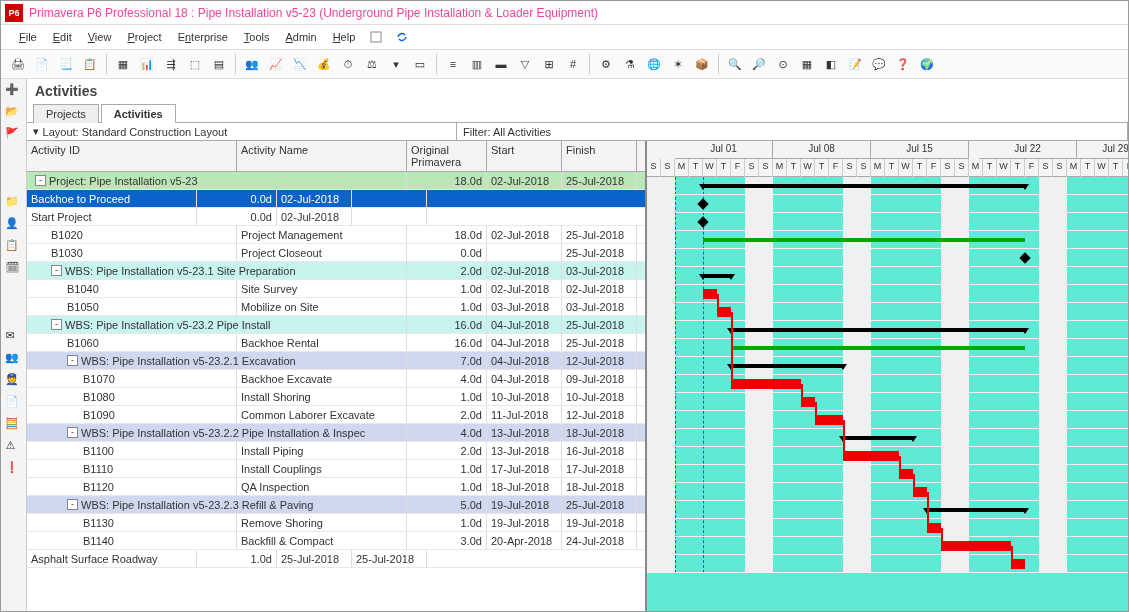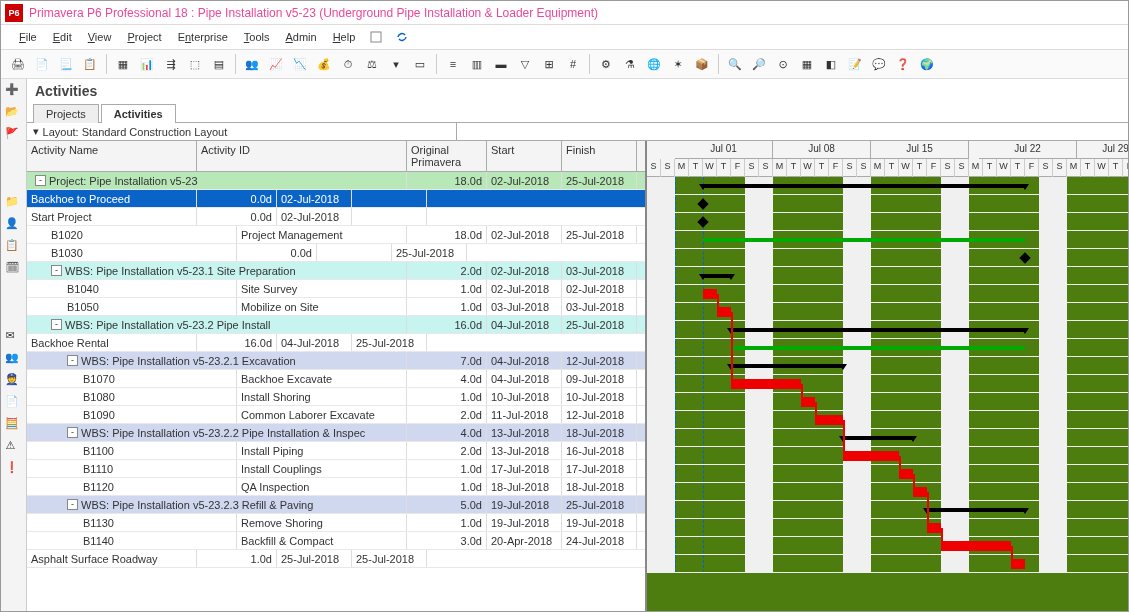--- a/index.html
+++ b/index.html
@@ -35,21 +35,21 @@
 .c1{width:170px}
 .c2{width:80px;justify-content:flex-end}
 .c3{width:75px}
 .c4{width:75px}
 .tr.proj{background:#b8e8b8}
 .tr.sel{background:#0a64c8;color:#fff}
 .tr.sel .td{color:#fff}
 .tr.wbs1{background:#c8f4f0}
 .tr.wbs2{background:#d0d8f0}
 .expbtn{width:11px;height:11px;border:1px solid #888;background:#fff;display:inline-flex;align-items:center;justify-content:center;font-size:9px;line-height:1;margin-right:3px;cursor:default}
-.gantt{flex:1;position:relative;overflow:hidden;background:#4d7c0f}
+.gantt{flex:1;position:relative;overflow:hidden;background:#5eead4}
 .ghead{height:36px;border-bottom:1px solid #aaa;position:relative;background:#f4f4f4}
 .gmonth{position:absolute;top:0;height:18px;border-right:1px solid #aaa;border-bottom:1px solid #aaa;text-align:center;font-size:10px;padding-top:2px}
 .gday{position:absolute;top:18px;height:18px;width:14px;border-right:1px solid #ccc;text-align:center;font-size:9px;padding-top:2px}
 .gbody{position:relative}
 .grow{height:18px;position:relative;border-bottom:1px solid #f0f0f0}
 .weekend{position:absolute;top:0;bottom:0;background:#f0f0f0;width:28px}
 .bluevline{position:absolute;top:0;bottom:0;width:1px;border-left:1px dashed #06c}
 .bar{position:absolute;height:10px;top:4px}
 .bar.red{background:#e00;height:10px}
 .bar.green{background:#0a0;height:4px;top:7px}
@@ -158,27 +158,28 @@
     </div>
 
     <div class="main">
       <div class="section-title">Activities</div>
       <div class="tabs">
         <div class="tab">Projects</div>
         <div class="tab active">Activities</div>
       </div>
       <div class="layoutbar">
         <div class="layoutcell" style="width:430px">▾ <span style="margin-left:4px">Layout: Standard Construction Layout</span></div>
+        <div class="layoutcell" style="flex:1">Filter: All Activities</div>
       </div>
 
       <div class="gridwrap">
         <div class="table">
           <div class="thead">
+            <div class="th c0">Activity ID</div>
             <div class="th c1">Activity Name</div>
-            <div class="th c0">Activity ID</div>
             <div class="th c2">Original Primavera</div>
             <div class="th c3">Start</div>
             <div class="th c4">Finish</div>
           </div>
           <div class="tbody" id="tbody">
               <div class="tr proj">
                 <div class="td" style="width:380px;padding-left:8px"><span class="expbtn">-</span>Project: Pipe Installation v5-23</div>
                 <div class="td c2">18.0d</div>
                 <div class="td c3">02-Jul-2018</div>
                 <div class="td c4">25-Jul-2018</div>
@@ -197,20 +198,21 @@
               </div>
               <div class="tr ">
                 <div class="td c0" style="padding-left:24px">B1020</div>
                 <div class="td c1">Project Management</div>
                 <div class="td c2">18.0d</div>
                 <div class="td c3">02-Jul-2018</div>
                 <div class="td c4">25-Jul-2018</div>
               </div>
               <div class="tr ">
                 <div class="td c0" style="padding-left:24px">B1030</div>
+                <div class="td c1">Project Closeout</div>
                 <div class="td c2">0.0d</div>
                 <div class="td c3"></div>
                 <div class="td c4">25-Jul-2018</div>
               </div>
               <div class="tr wbs1">
                 <div class="td" style="width:380px;padding-left:24px"><span class="expbtn">-</span>WBS: Pipe Installation v5-23.1  Site Preparation</div>
                 <div class="td c2">2.0d</div>
                 <div class="td c3">02-Jul-2018</div>
                 <div class="td c4">03-Jul-2018</div>
               </div>
@@ -228,20 +230,21 @@
                 <div class="td c3">03-Jul-2018</div>
                 <div class="td c4">03-Jul-2018</div>
               </div>
               <div class="tr wbs1">
                 <div class="td" style="width:380px;padding-left:24px"><span class="expbtn">-</span>WBS: Pipe Installation v5-23.2  Pipe Install</div>
                 <div class="td c2">16.0d</div>
                 <div class="td c3">04-Jul-2018</div>
                 <div class="td c4">25-Jul-2018</div>
               </div>
               <div class="tr ">
+                <div class="td c0" style="padding-left:40px">B1060</div>
                 <div class="td c1">Backhoe Rental</div>
                 <div class="td c2">16.0d</div>
                 <div class="td c3">04-Jul-2018</div>
                 <div class="td c4">25-Jul-2018</div>
               </div>
               <div class="tr wbs2">
                 <div class="td" style="width:380px;padding-left:40px"><span class="expbtn">-</span>WBS: Pipe Installation v5-23.2.1  Excavation</div>
                 <div class="td c2">7.0d</div>
                 <div class="td c3">04-Jul-2018</div>
                 <div class="td c4">12-Jul-2018</div>

